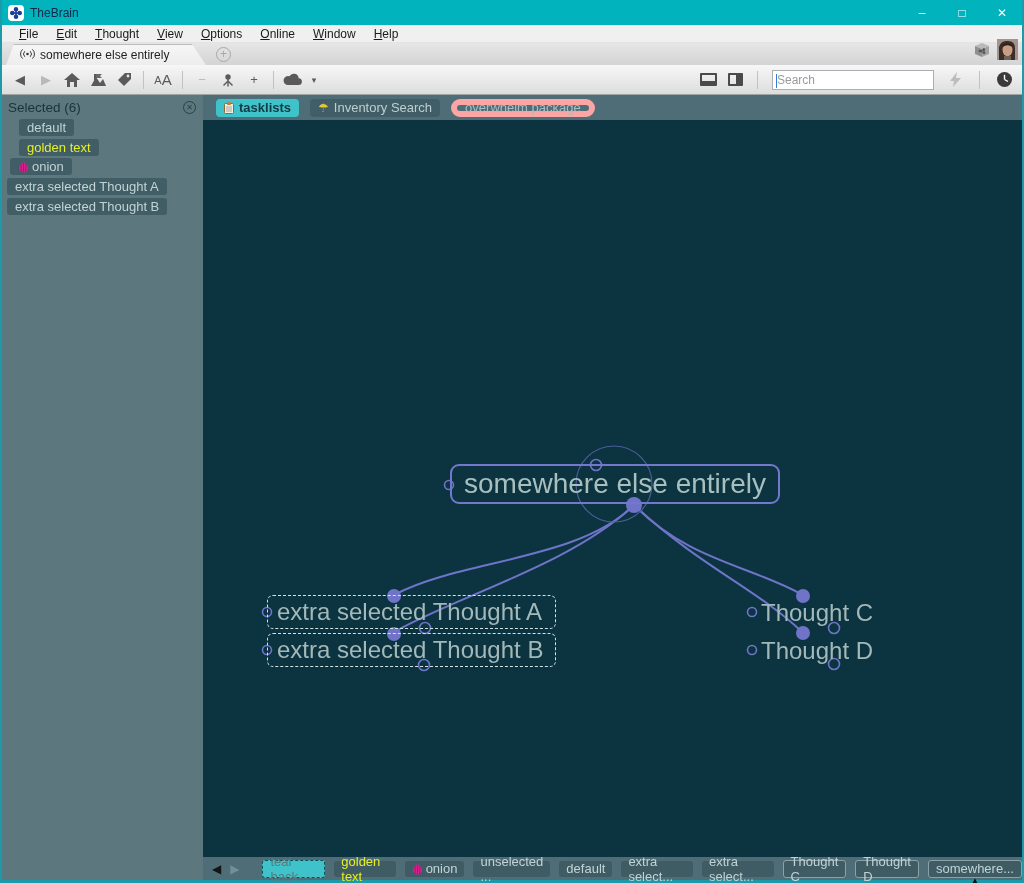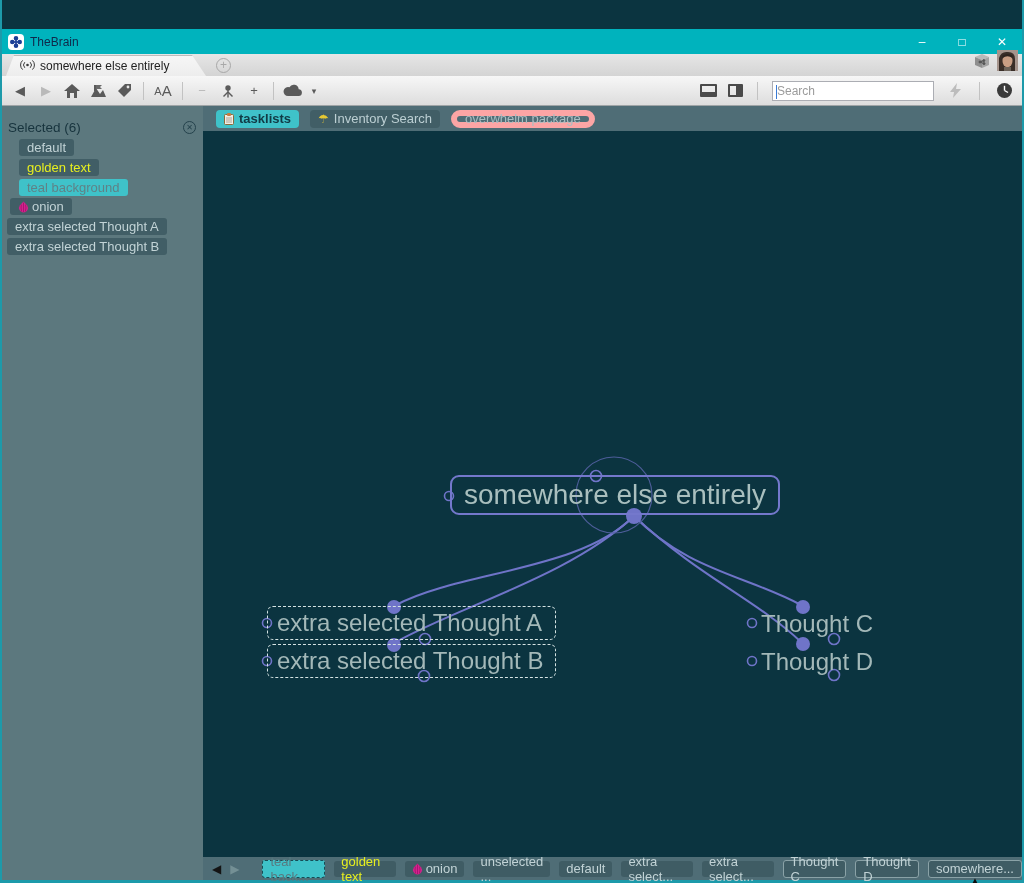--- a/index.html
+++ b/index.html
@@ -1,21 +1,21 @@
 <!DOCTYPE html>
 <html><head>
 <meta charset="utf-8">
 <style>
   * { margin:0; padding:0; box-sizing:border-box; }
   html,body { width:1024px; height:883px; font-family:"Liberation Sans", sans-serif; }
   .window { width:1024px; height:883px; display:flex; flex-direction:column;
     border-left:2px solid #1d9aaa; border-right:2px solid #1d9aaa; border-bottom:3px solid #1d9aaa; background:#0b3440; }
 
   
-  .titlebar { height:25px; background:#00b3bd; display:flex; align-items:center; padding-left:6px; flex:0 0 auto;margin-top:29px; }
+  .titlebar { height:25px; background:#00b3bd; display:flex; align-items:center; padding-left:6px; flex:0 0 auto; }
   .tb-logo { width:16px; height:16px; background:#fff; border-radius:4px; display:flex; align-items:center; justify-content:center; margin-right:6px; }
   .tb-title { font-size:12px; color:#10284a; }
   .tb-controls { margin-left:auto; display:flex; height:100%; }
   .tb-btn { width:40px; height:100%; display:flex; align-items:center; justify-content:center; color:#fff; font-size:12px; }
 
   
   .menubar { height:18px; background:#f0f0f0; display:flex; align-items:center; padding-left:8px; gap:0; flex:0 0 auto; border-bottom:1px solid #e3e3e3;}
   .menu-item { font-size:12px; color:#1a1a1a; padding:0 9px; }
 
   
@@ -39,21 +39,21 @@
   .searchbox { width:162px; height:20px; background:#fff; border:1px solid #abadb3; position:relative; display:flex; align-items:center; }
   .searchbox input { border:0; outline:0; width:100%; height:100%; font-size:12px; padding-left:4px; color:#333; font-family:"Liberation Sans",sans-serif; background:transparent;}
   .searchbox input::placeholder { color:#9b9b9b; }
   .caret-line { position:absolute; left:3px; top:3px; width:1px; height:14px; background:#3a7bd5; }
 
   
   .content { flex:1; display:flex; min-height:0; }
 
   
   .sidebar { width:201px; background:#5c787e; flex:0 0 auto; position:relative; }
-  .sb-header { display:flex; align-items:center; padding:14px 7px 3px 6px; color:#17333d; font-size:13.5px; }
+  .sb-header { display:flex; align-items:center; padding:5px 7px 3px 6px; color:#17333d; font-size:13.5px; }
   .sb-close { margin-left:auto; width:13px; height:13px; border:1px solid #24424c; border-radius:50%; color:#24424c; font-size:8px; line-height:11px; text-align:center; }
   .sb-pill { display:inline-flex; align-items:center; gap:3px; height:17px; border-radius:3px; background:#415e66; color:#c2d3d6; font-size:13px; padding:0 8px; margin-bottom:2px; }
   .sb-row { display:block; }
   .ml17{ margin-left:17px; } .ml8{ margin-left:8px; } .ml5{ margin-left:5px; }
   .pill-gold { color:#e7ef1f !important; }
   .pill-teal { background:#3fc2c9 !important; color:#5f8287 !important; }
 
   
   .canvas-col { flex:1; display:flex; flex-direction:column; min-width:0; }
   .pinbar { height:25px; background:#4f6d76; display:flex; align-items:center; gap:11px; padding-left:13px; flex:0 0 auto; }
@@ -106,20 +106,30 @@
         </svg>
     </span>
     <span class="tb-title">TheBrain</span>
     <div class="tb-controls">
       <div class="tb-btn">–</div>
       <div class="tb-btn">□</div>
       <div class="tb-btn">✕</div>
     </div>
   </div>
 
+  <div class="menubar">
+    <span class="menu-item"><u>F</u>ile</span>
+    <span class="menu-item"><u>E</u>dit</span>
+    <span class="menu-item"><u>T</u>hought</span>
+    <span class="menu-item"><u>V</u>iew</span>
+    <span class="menu-item"><u>O</u>ptions</span>
+    <span class="menu-item"><u>O</u>nline</span>
+    <span class="menu-item"><u>W</u>indow</span>
+    <span class="menu-item"><u>H</u>elp</span>
+  </div>
 
   <div class="tabbar">
     <div class="tab">
       <span>
         <svg width="15" height="12" viewBox="0 0 15 12" fill="none" stroke="#3a3a3a" stroke-width="1">
           <circle cx="7.5" cy="6" r="1.3" fill="#3a3a3a" stroke="none"></circle>
           <path d="M4.8,3.2 A4,4 0 0 0 4.8,8.8"></path>
             <path d="M2.6,1.4 A6.2,6.2 0 0 0 2.6,10.6"></path>
           <path d="M10.2,3.2 A4,4 0 0 1 10.2,8.8"></path>
             <path d="M12.4,1.4 A6.2,6.2 0 0 1 12.4,10.6"></path>
@@ -229,21 +239,20 @@
 
   <div class="content">
 
     <aside class="sidebar">
       <div class="sb-header">
         <span>Selected (6)</span>
         <span class="sb-close">✕</span>
       </div>
       <div class="sb-row ml17"><span class="sb-pill">default</span></div>
       <div class="sb-row ml17"><span class="sb-pill pill-gold">golden text</span></div>
-      <div class="sb-row ml17"><span class="sb-pill pill-teal">teal background</span></div>
       <div class="sb-row ml8">
         <span class="sb-pill">
           <span class="onion-ic">
             <svg width="11" height="12" viewBox="0 0 11 12">
                 <path d="M5.5,0.5 Q7,2 9,4.2 Q10.8,6.6 9.5,9 Q8,11.5 5.5,11.5 Q3,11.5 1.5,9 Q0.2,6.6 2,4.2 Q4,2 5.5,0.5 Z" fill="#d6218e"></path>
                 <g stroke="#9c1468" stroke-width="0.8" fill="none">
                   <path d="M5.5,1.5 V11"></path>
                   <path d="M3.4,3.5 Q2.6,7 3.6,10.6"></path>
                   <path d="M7.6,3.5 Q8.4,7 7.4,10.6"></path>
                 </g>

